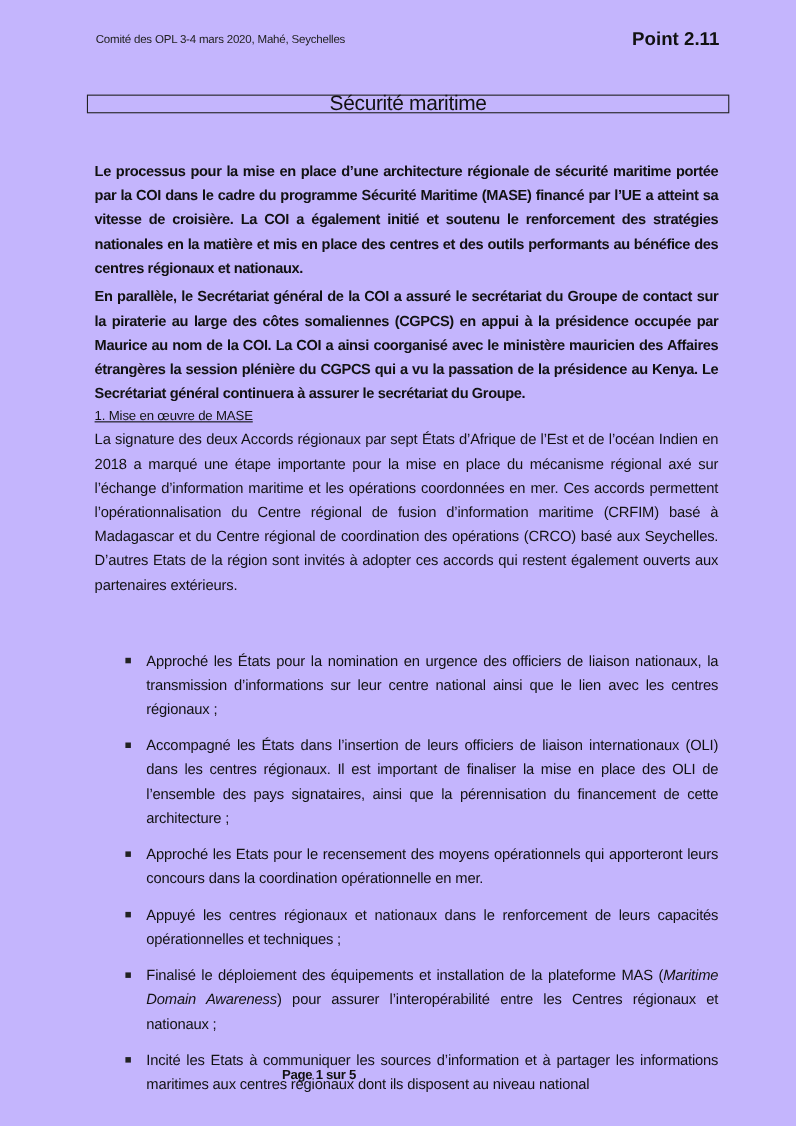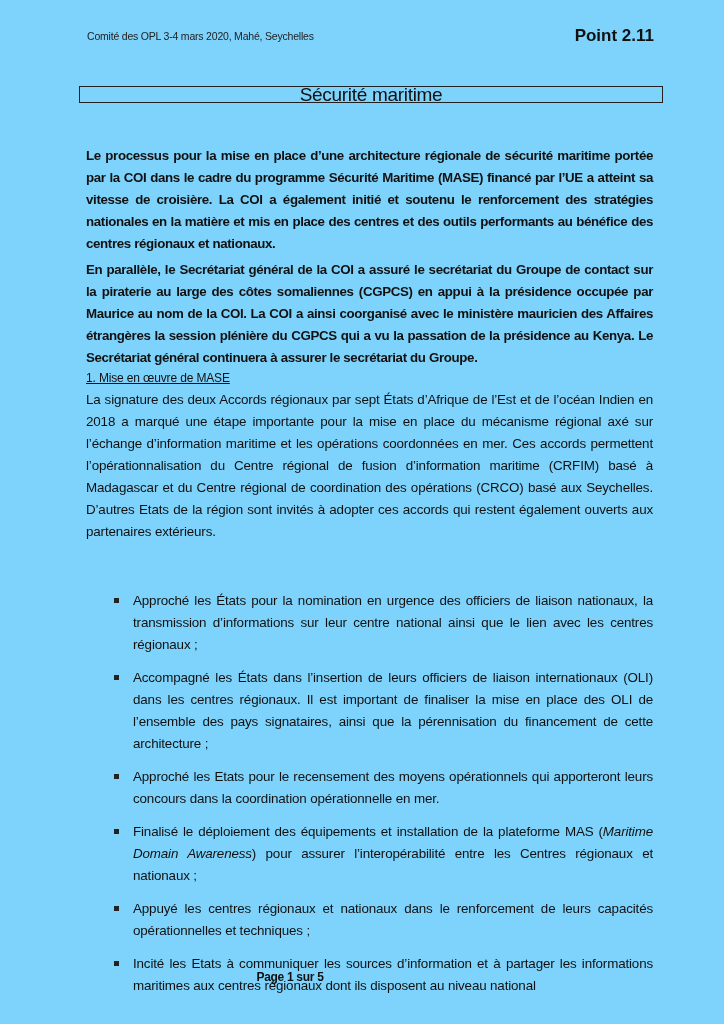--- a/index.html
+++ b/index.html
@@ -1,19 +1,19 @@
 <!DOCTYPE html>
 <html><head>
   <meta charset="utf-8">
   <style>
     * { margin: 0; padding: 0; box-sizing: border-box; }
     html, body { width: 724px; height: 1024px; background: #ffffff; overflow: hidden; }
     body { position: relative; font-family: "Liberation Sans", sans-serif; color: #111111; }
 
-    .page { position: absolute; left: 0; top: 0; width: 724px; height: 1024px; background: #7dd3fc; }
+    .page { position: absolute; left: 0; top: 0; width: 724px; height: 1024px; background: #c4b5fd; }
 
     .header-left {
       position: absolute; left: 87px; top: 30px;
       font-size: 10.5px; letter-spacing: -0.2px; color: #222;
     }
     .header-right {
       position: absolute; right: 70px; top: 26px;
       font-size: 17px; font-weight: bold; color: #111;
     }
 
@@ -92,25 +92,25 @@
     <li class="bullet-item">
       <span class="bullet-mark"></span>
       <span>Accompagné les États dans l’insertion de leurs officiers de liaison internationaux (OLI) dans les centres régionaux. Il est important de finaliser la mise en place des OLI de l’ensemble des pays signataires, ainsi que la pérennisation du financement de cette architecture ;</span>
     </li>
     <li class="bullet-item">
       <span class="bullet-mark"></span>
       <span>Approché les Etats pour le recensement des moyens opérationnels qui apporteront leurs concours dans la coordination opérationnelle en mer.</span>
     </li>
     <li class="bullet-item">
       <span class="bullet-mark"></span>
-      <span>Finalisé le déploiement des équipements et installation de la plateforme MAS (</span><span class="italic">Maritime Domain Awareness</span><span>) pour assurer l’interopérabilité entre les Centres régionaux et nationaux ;</span>
+      <span>Appuyé les centres régionaux et nationaux dans le renforcement de leurs capacités opérationnelles et techniques ;</span>
     </li>
     <li class="bullet-item">
       <span class="bullet-mark"></span>
-      <span>Appuyé les centres régionaux et nationaux dans le renforcement de leurs capacités opérationnelles et techniques ;</span>
+      <span>Finalisé le déploiement des équipements et installation de la plateforme MAS (</span><span class="italic">Maritime Domain Awareness</span><span>) pour assurer l’interopérabilité entre les Centres régionaux et nationaux ;</span>
     </li>
     <li class="bullet-item">
       <span class="bullet-mark"></span>
       <span>Incité les Etats à communiquer les sources d’information et à partager les informations maritimes aux centres régionaux dont ils disposent au niveau national</span>
     </li>
   </ul>
 
   <div class="footer">Page 1 sur 5</div>
 
 </div>

